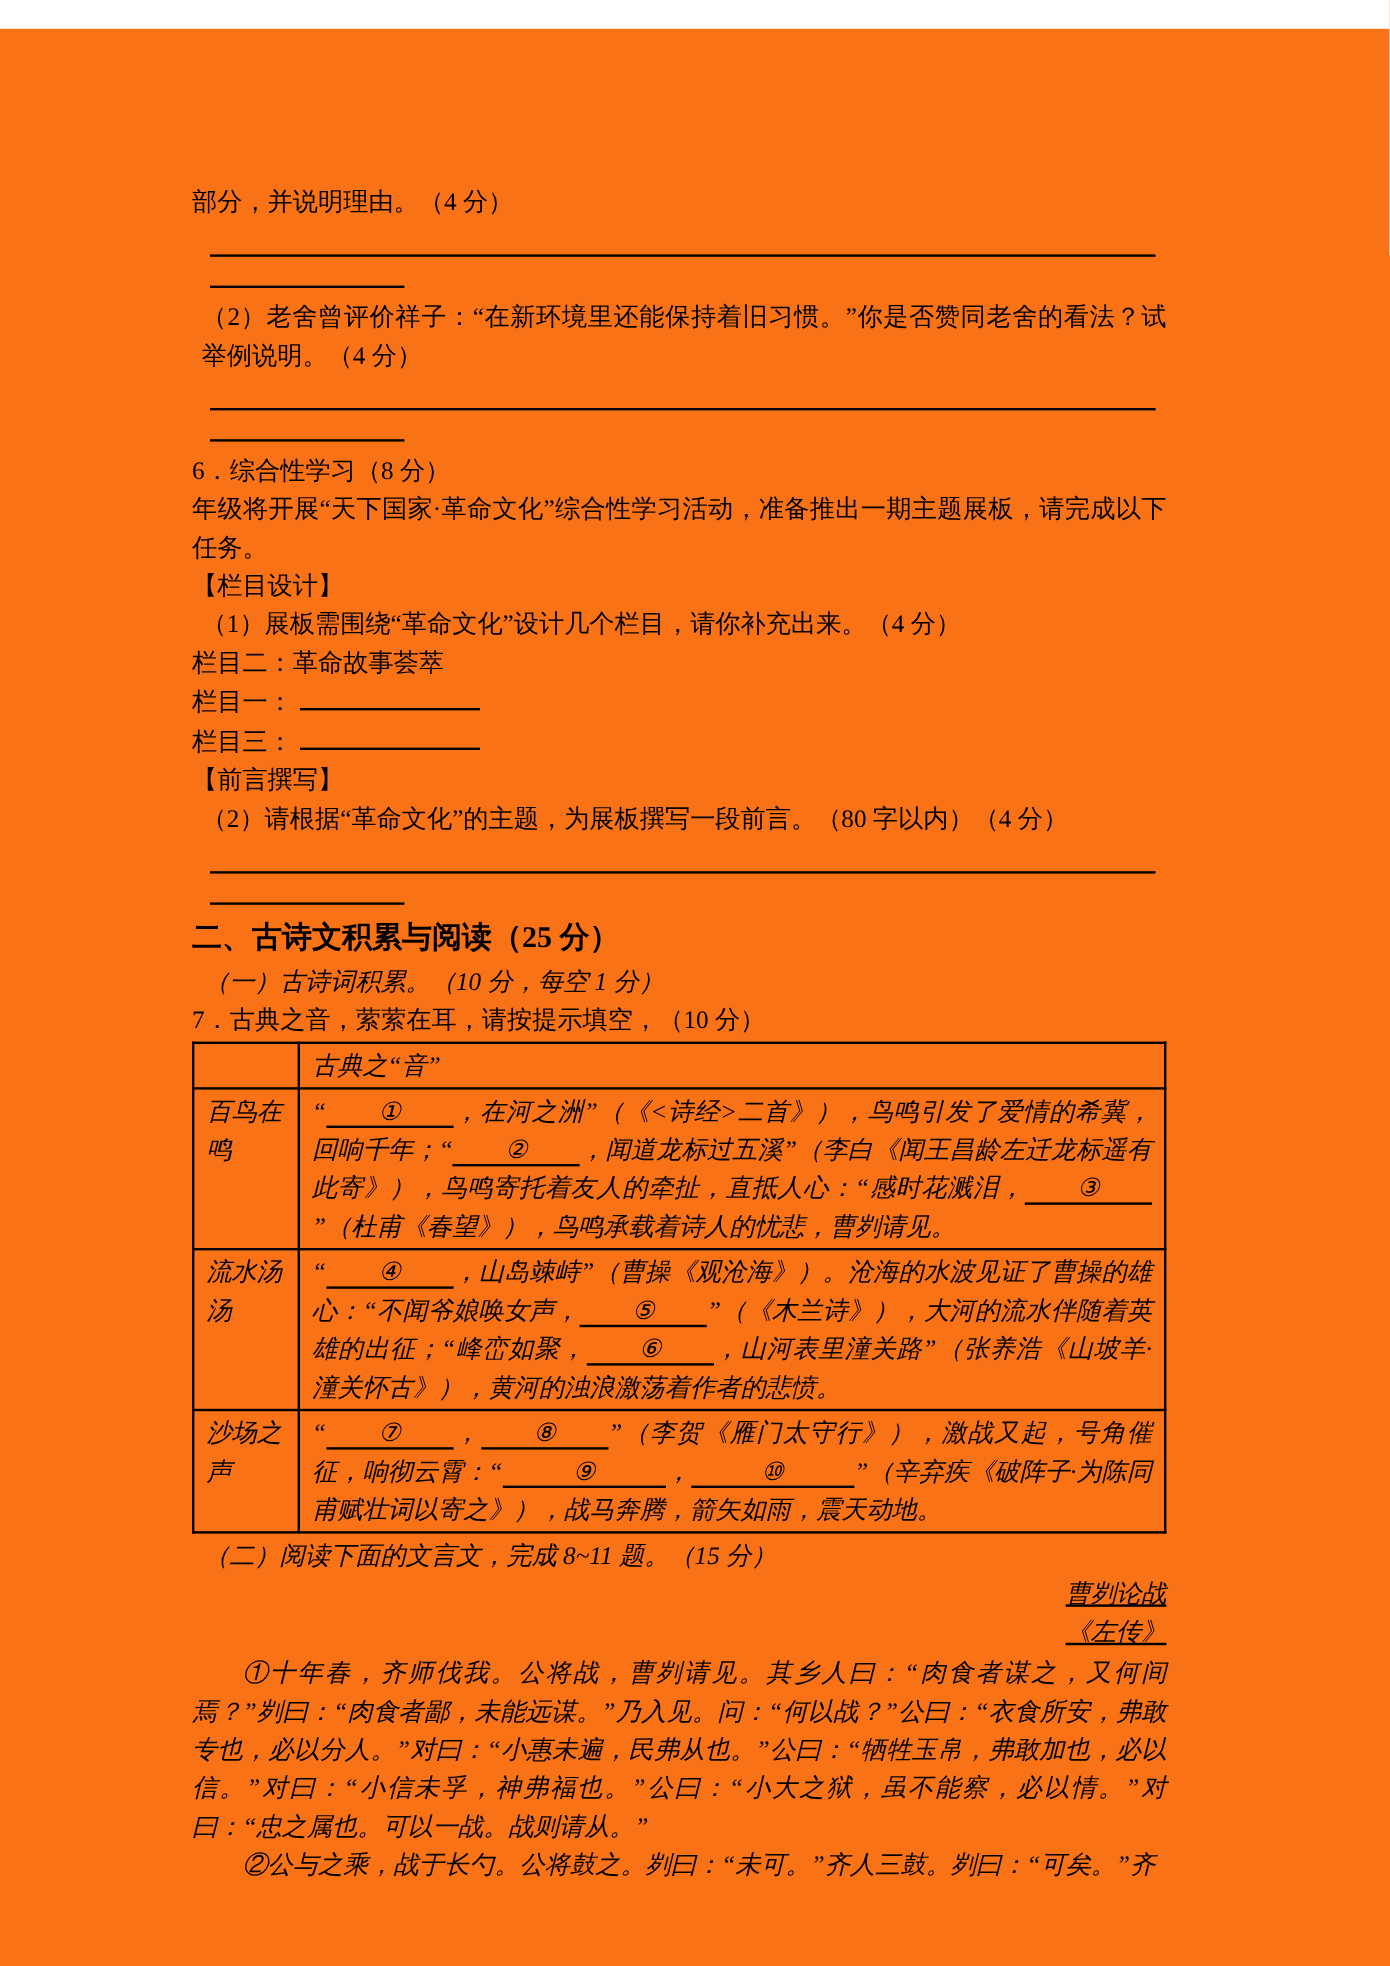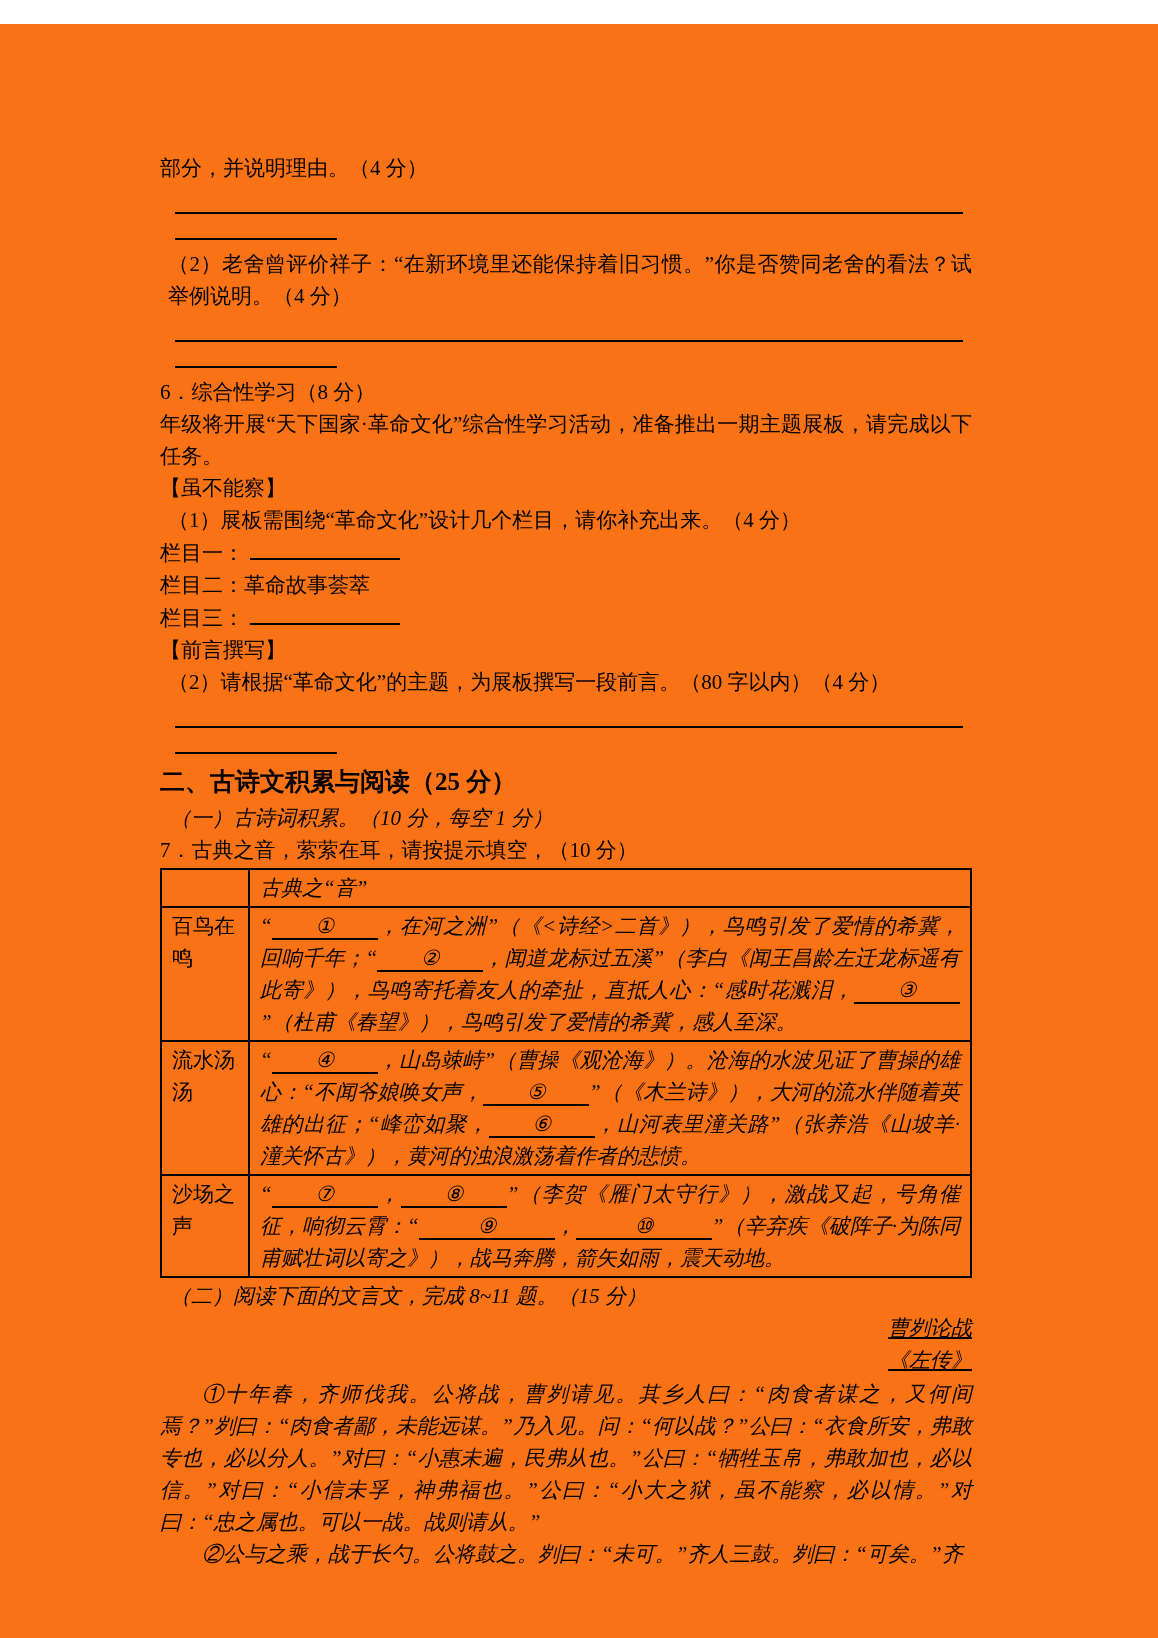--- a/index.html
+++ b/index.html
@@ -19,21 +19,21 @@
   .ans{margin:4px 0 8px 0;}
   .ans-l{margin-left:15px;width:788px;height:24px;border-bottom:2px solid #000;}
   .ans-s{margin-left:15px;width:162px;height:24px;border-bottom:2px solid #000;}
   
   .fill-line{display:inline-block;width:150px;height:22px;border-bottom:2px solid #000;margin-left:6px;vertical-align:baseline;}
   
   .heading{font-weight:bold;font-size:25px;line-height:40px;margin:0;}
   
   table.grid{border-collapse:collapse;width:100%;margin-top:2px;table-layout:fixed;}
   table.grid td{border:2px solid #000;padding:2px 10px;vertical-align:top;}
-  td.lbl{width:66px;padding:2px 4px 2px 7px;}
+  td.lbl{width:66px;padding:2px 4px 2px 7px;font-style:italic;}
   td.cnt{text-align:justify;font-style:italic;}
   .blank{display:inline-block;min-width:106px;border-bottom:2px solid #000;text-align:center;line-height:24px;}
   .blank.w2{min-width:136px;}
   
   .kai{font-style:italic;}
   .center{text-align:right;text-decoration:underline;}
   .p-classical{text-indent:42px;text-align:justify;}
   .mt2{margin-top:2px;}
 </style>
 </head>
@@ -48,45 +48,45 @@
   </div>
 
   <p class="ind just">（2）老舍曾评价祥子：“在新环境里还能保持着旧习惯。”你是否赞同老舍的看法？试举例说明。（4 分）</p>
   <div class="ans">
     <div class="ans-l"></div>
     <div class="ans-s"></div>
   </div>
 
   <p>6．综合性学习（8 分）</p>
   <p class="just">年级将开展“天下国家·革命文化”综合性学习活动，准备推出一期主题展板，请完成以下任务。</p>
-  <p>【虽不能察】</p>
+  <p>【栏目设计】</p>
   <p class="ind">（1）展板需围绕“革命文化”设计几个栏目，请你补充出来。（4 分）</p>
+  <p>栏目二：革命故事荟萃</p>
   <p><span>栏目一：</span><span class="fill-line"></span></p>
-  <p>栏目二：革命故事荟萃</p>
   <p><span>栏目三：</span><span class="fill-line"></span></p>
   <p>【前言撰写】</p>
   <p class="ind">（2）请根据“革命文化”的主题，为展板撰写一段前言。（80 字以内）（4 分）</p>
   <div class="ans">
     <div class="ans-l"></div>
     <div class="ans-s"></div>
   </div>
 
   <p class="heading">二、古诗文积累与阅读（25 分）</p>
   <p class="ind-sm">（一）古诗词积累。（10 分，每空 1 分）</p>
   <p>7．古典之音，萦萦在耳，请按提示填空，（10 分）</p>
 
   <table class="grid">
     <tbody>
         <tr>
       <td class="lbl"></td>
       <td class="cnt">古典之“音”</td>
     </tr>
     <tr>
       <td class="lbl">百鸟在鸣</td>
-      <td class="cnt"><span>“</span><span class="blank">①</span><span>，在河之洲”（《&lt;诗经&gt;二首》），鸟鸣引发了爱情的希冀，回响千年；“</span><span class="blank">②</span><span>，闻道龙标过五溪”（李白《闻王昌龄左迁龙标遥有此寄》），鸟鸣寄托着友人的牵扯，直抵人心：“感时花溅泪，</span><span class="blank">③</span><span>”（杜甫《春望》），鸟鸣引发了爱情的希冀，感人至深。</span></td>
+      <td class="cnt"><span>“</span><span class="blank">①</span><span>，在河之洲”（《&lt;诗经&gt;二首》），鸟鸣引发了爱情的希冀，回响千年；“</span><span class="blank">②</span><span>，闻道龙标过五溪”（李白《闻王昌龄左迁龙标遥有此寄》），鸟鸣寄托着友人的牵扯，直抵人心：“感时花溅泪，</span><span class="blank">③</span><span>”（杜甫《春望》），鸟鸣承载着诗人的忧悲，曹刿请见。</span></td>
     </tr>
     <tr>
       <td class="lbl">流水汤汤</td>
       <td class="cnt"><span>“</span><span class="blank">④</span><span>，山岛竦峙”（曹操《观沧海》）。沧海的水波见证了曹操的雄心：“不闻爷娘唤女声，</span><span class="blank">⑤</span><span>”（《木兰诗》），大河的流水伴随着英雄的出征；“峰峦如聚，</span><span class="blank">⑥</span><span>，山河表里潼关路”（张养浩《山坡羊·潼关怀古》），黄河的浊浪激荡着作者的悲愤。</span></td>
     </tr>
     <tr>
       <td class="lbl">沙场之声</td>
       <td class="cnt"><span>“</span><span class="blank">⑦</span><span>，</span><span class="blank">⑧</span><span>”（李贺《雁门太守行》），激战又起，号角催征，响彻云霄：“</span><span class="blank w2">⑨</span><span>，</span><span class="blank w2">⑩</span><span>”（辛弃疾《破阵子·为陈同甫赋壮词以寄之》），战马奔腾，箭矢如雨，震天动地。</span></td>
     </tr>
   </tbody>

